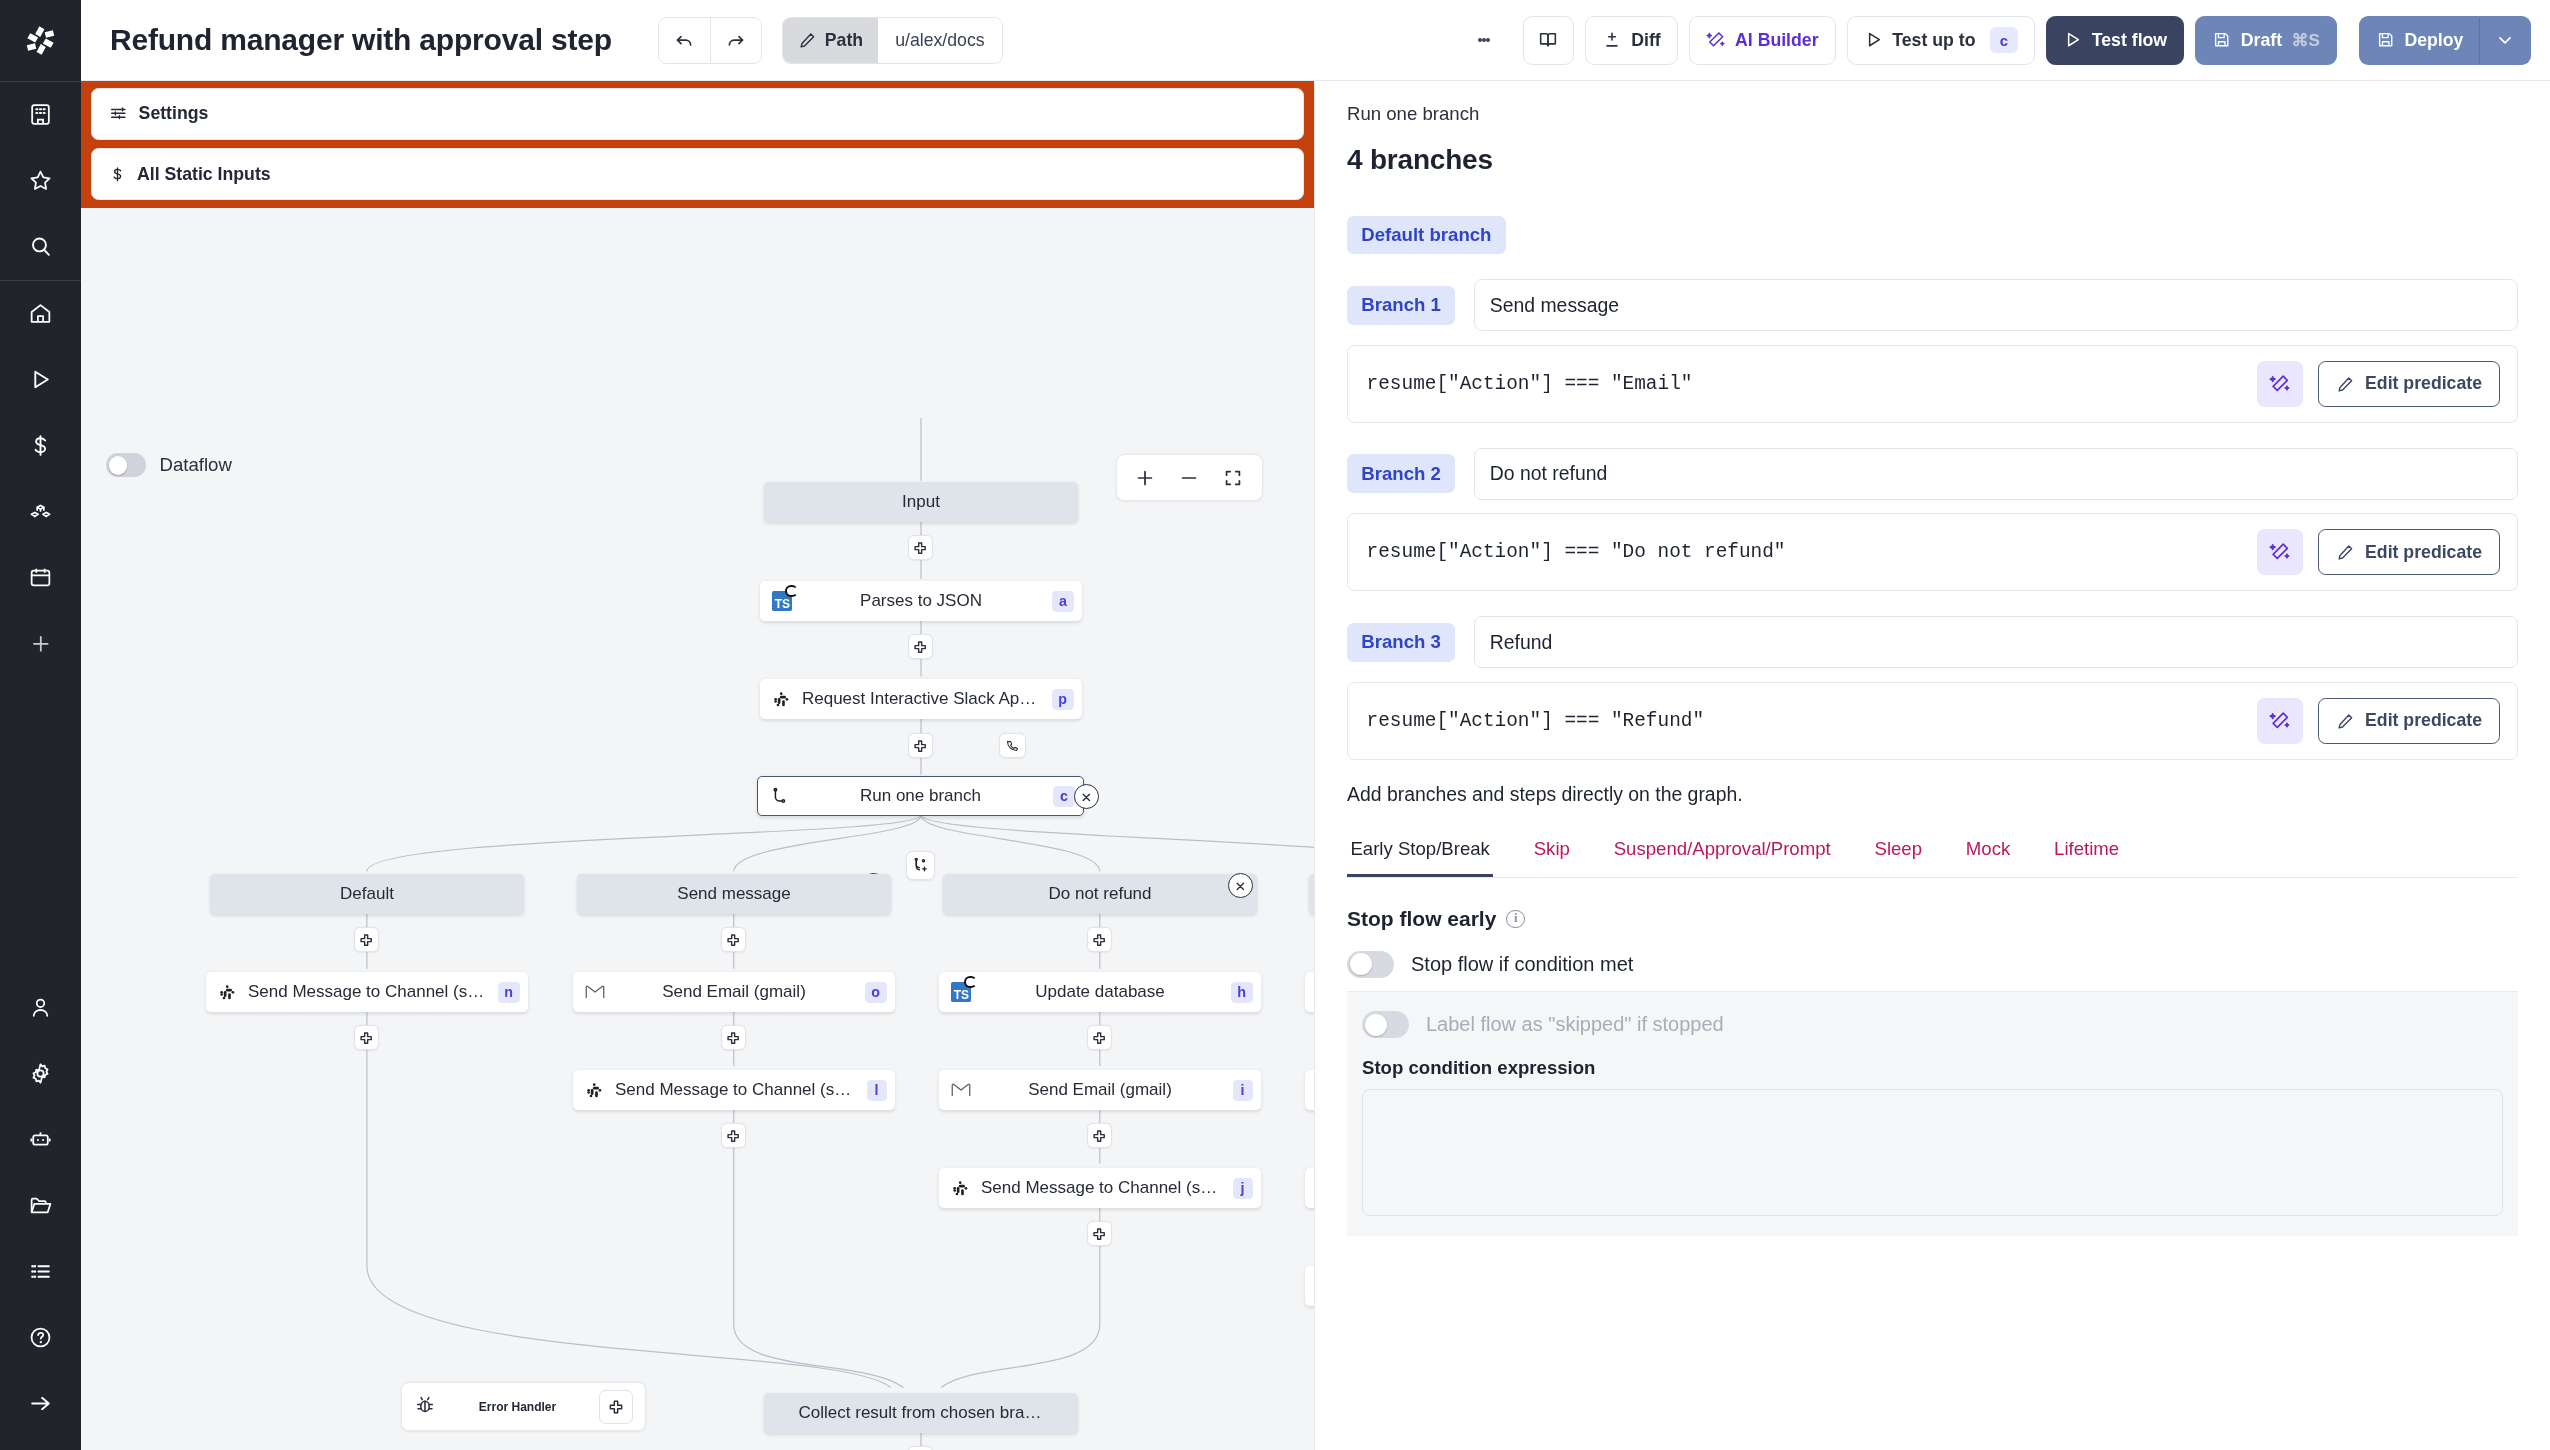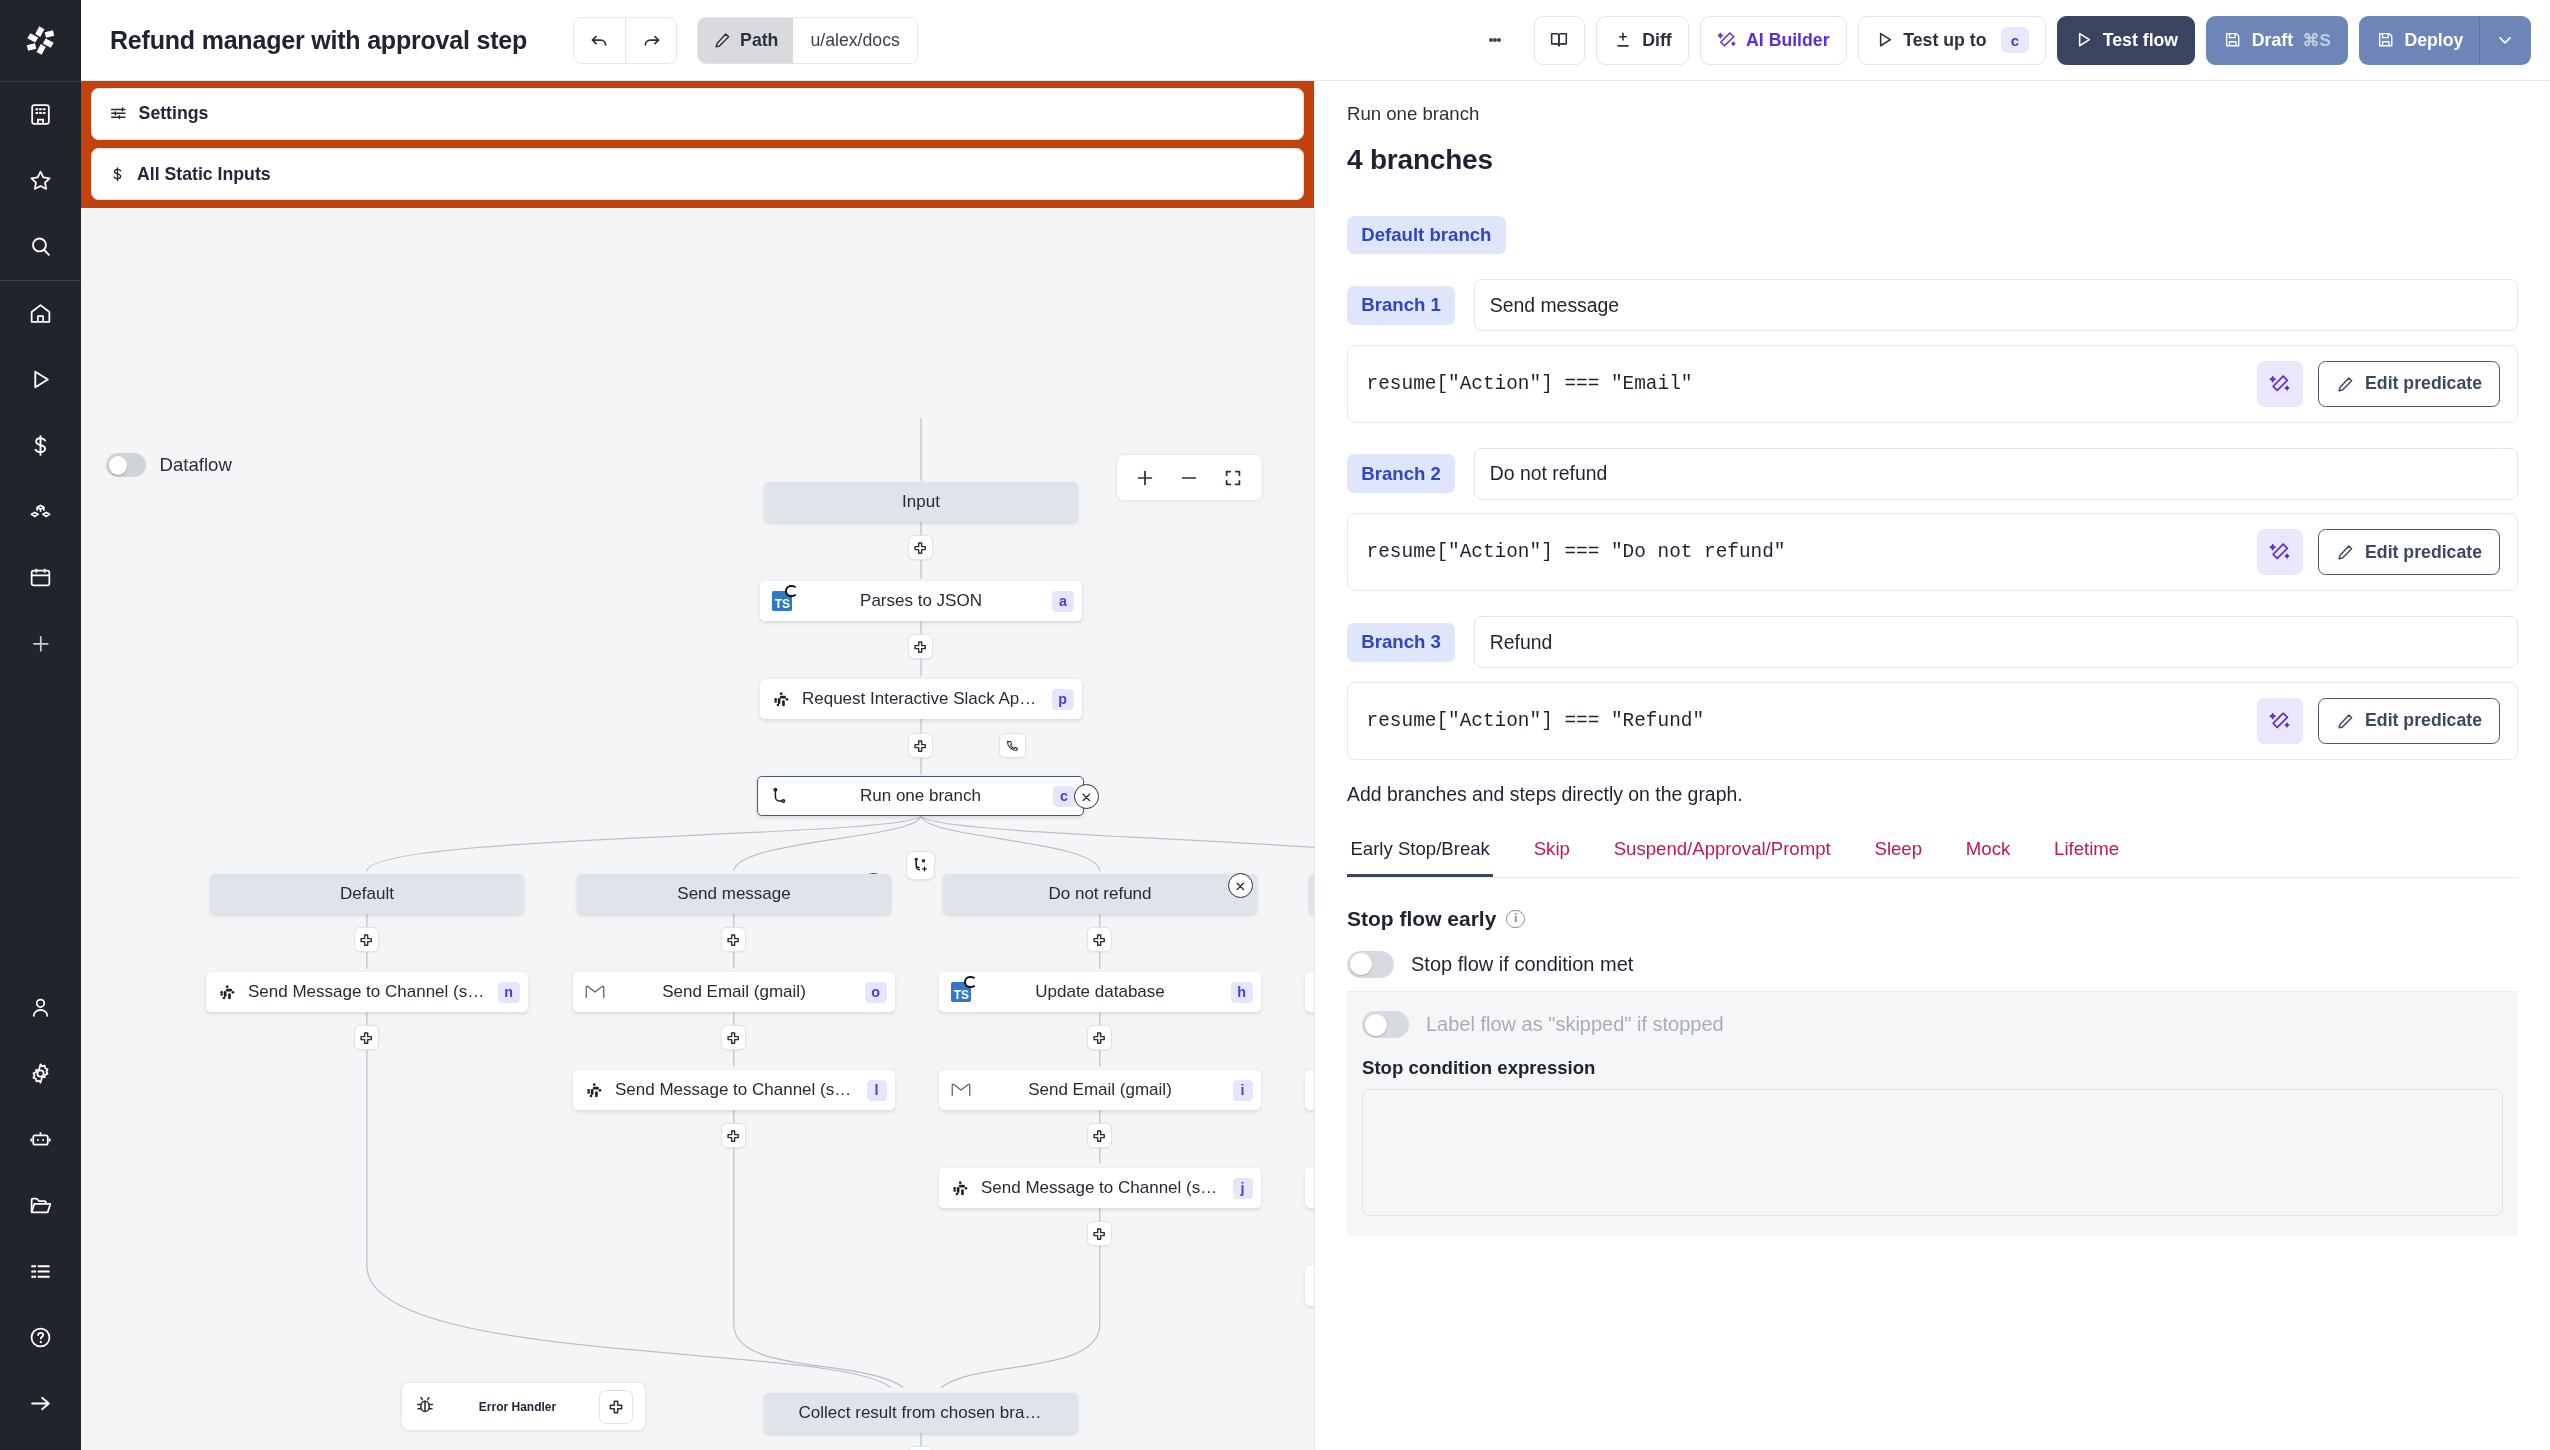--- a/index.html
+++ b/index.html
@@ -33,21 +33,21 @@
   
   .main { flex: 1 1 auto; display: flex; flex-direction: column; min-width: 0; }
 
   
   .topbar {
     height: 81px; flex: 0 0 81px; background: #fff;
     border-bottom: 0.8px solid #e6e8ec;
     display: flex; align-items: center; padding: 0 18.6px 0 29px; gap: 0;
   }
   .flow-title {
-    font-size: 25px; font-weight: 700; color: #202430; letter-spacing: -0.2px;
+    font-size: 30px; font-weight: 700; color: #202430; letter-spacing: -0.2px;
     white-space: nowrap;
   }
   .tb-spacer-1 { width: 46px; }
   .undo-group {
     display: flex; border: 0.8px solid #e3e5ea; border-radius: 8.4px; overflow: hidden;
     height: 47px;
   }
   .undo-btn {
     width: 51px; height: 46px; display: flex; align-items: center; justify-content: center;
     background: #fff; cursor: pointer;
@@ -84,21 +84,21 @@
     padding: 4.2px 10px; font-weight: 700; margin-left: 5px;
   }
   .tb-btn.primary-dark {
     background: #3a4461; border-color: #3a4461; color:#fff;
   }
   .tb-btn.primary-blue {
     background: #6d86b7; border-color:#6d86b7; color:#fff;
   }
   .tb-btn .shortcut { color:#c4cde0; font-weight:700; font-size:17px; }
   .deploy-split { display:flex; margin-left: 11px; }
-  .deploy-split .tb-btn { margin-left:0; border-radius: 9.3px 0 0 9.3px; border-right: 0.8px solid #5a74a8;}
+  .deploy-split .tb-btn { margin-left:11px; border-radius: 9.3px 0 0 9.3px; border-right: 0.8px solid #5a74a8;}
   .deploy-caret {
     background:#6d86b7; border:0.8px solid #6d86b7; border-left:none; border-radius: 0 9.3px 9.3px 0;
     width: 51px; height:49px; display:flex; align-items:center; justify-content:center; cursor:pointer;
   }
 
   
   .body { flex: 1 1 auto; display: flex; min-height: 0; }
 
   
   .canvas-col {

